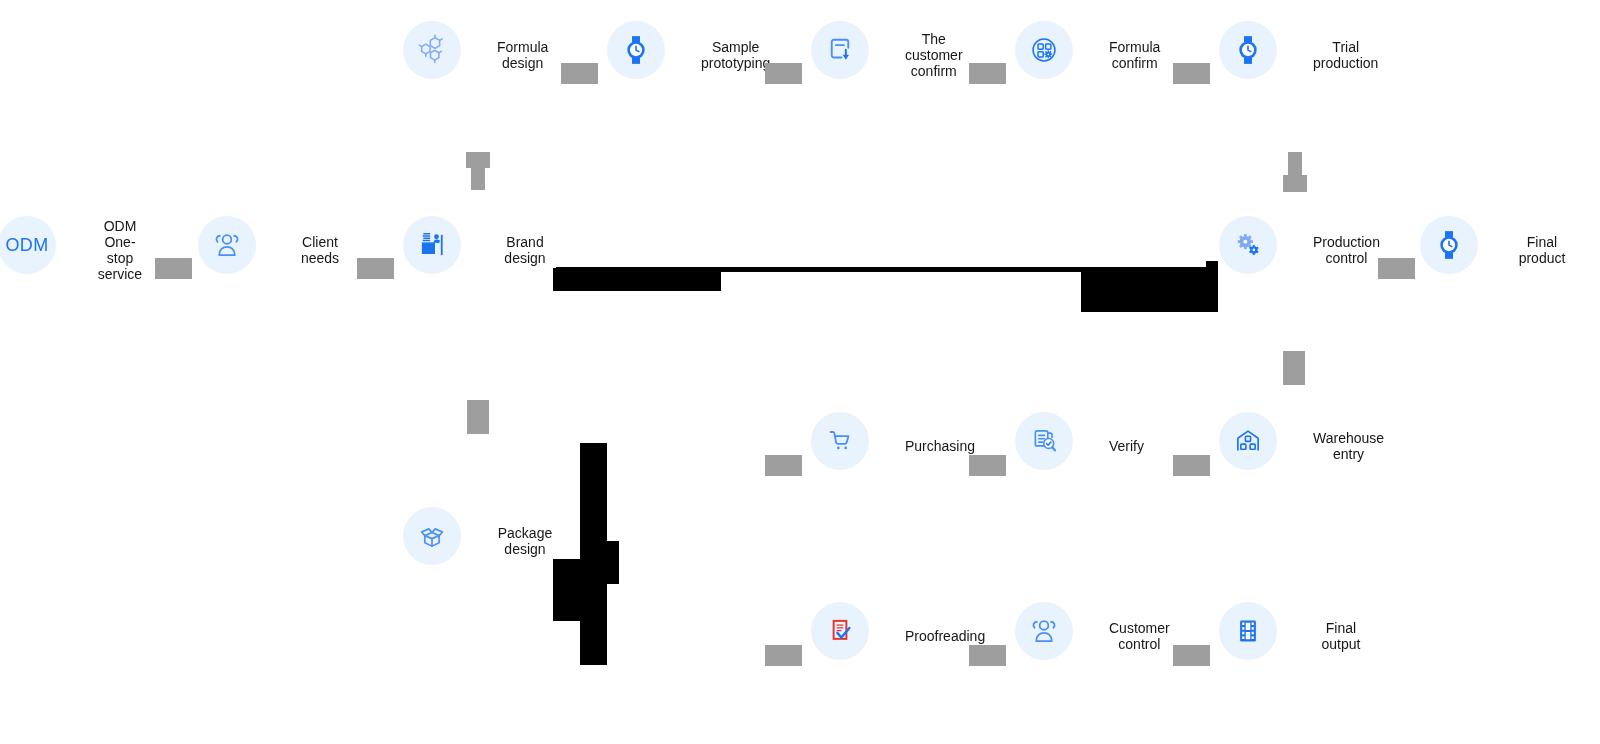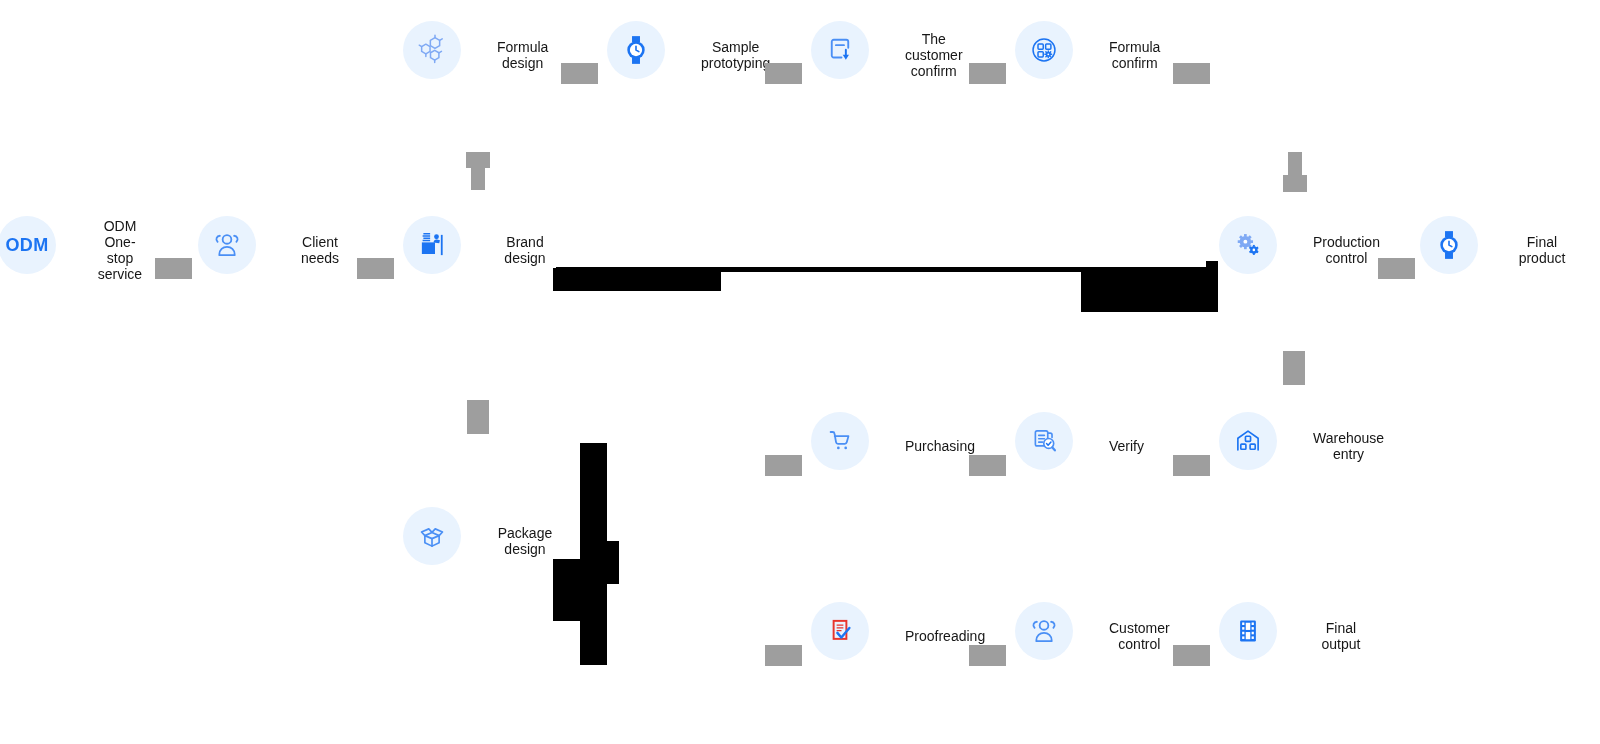--- a/index.html
+++ b/index.html
@@ -13,21 +13,21 @@
     background:var(--node-circle-bg,#e9f3fe);
     display:flex;align-items:center;justify-content:center;
     margin-bottom:9px;flex:0 0 auto;
   }
   .circle svg{width:36px;height:36px;display:block;}
   .label{
     font-size:14px;line-height:16px;color:var(--label-ink,#161616);
     text-align:center;white-space:pre-line;letter-spacing:0;
   }
   .odm{
-    font-weight:bold;font-size:18px;color:var(--icon-fill-blue,#1c74f2);
+    font-weight:normal;font-size:18px;color:var(--icon-fill-blue,#1c74f2);
     letter-spacing:.3px;
   }
   .blk{position:absolute;}
   .gray{background:var(--connector-gray,#9e9e9e);}
   .black{background:var(--redaction-black,#000);}
 </style>
 </head>
 <body>
 
 <div class="stage">
@@ -243,20 +243,28 @@
   <div class="node" style="left:1015px;top:21px">
     <div class="circle">
       <svg viewBox="0 0 48 48">
           <use href="#ic-components"></use>
         </svg>
     </div>
     <div class="label">Formula
 confirm</div>
   </div>
 
+  <div class="node" style="left:1219px;top:21px">
+    <div class="circle">
+      <svg viewBox="0 0 48 48">
+          <use href="#ic-watch"></use>
+        </svg>
+    </div>
+    <div class="label">Trial production</div>
+  </div>
 
 
   <div class="node" style="left:811px;top:412px">
     <div class="circle">
       <svg viewBox="0 0 48 48">
           <use href="#ic-cart"></use>
         </svg>
     </div>
     <div class="label">Purchasing</div>
   </div>

